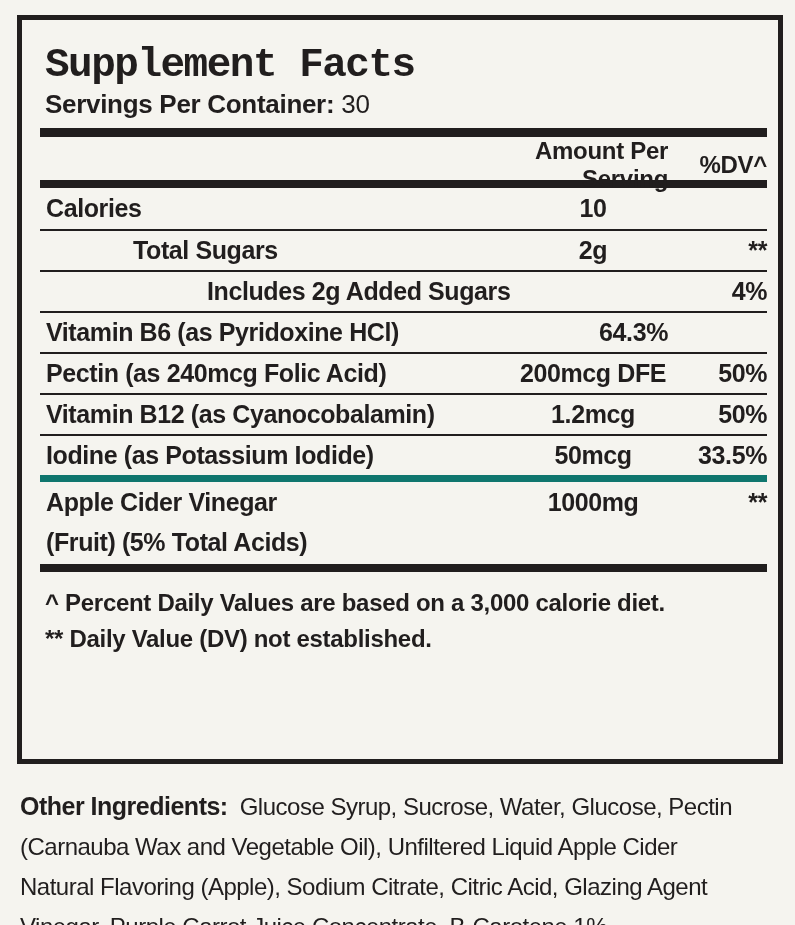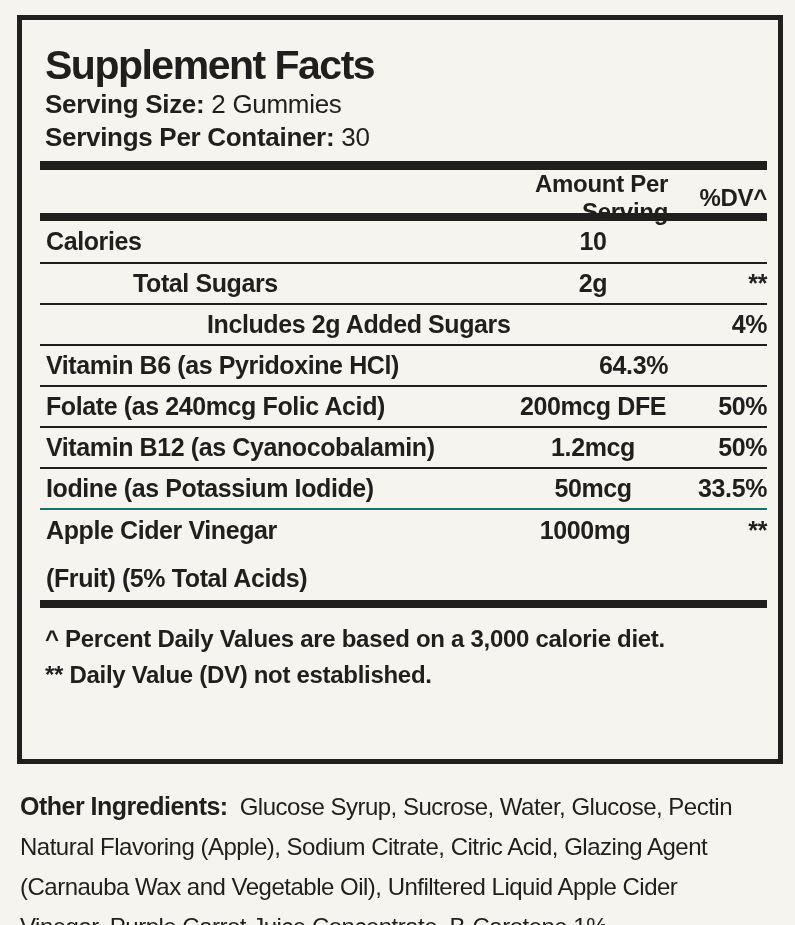--- a/index.html
+++ b/index.html
@@ -24,21 +24,21 @@
     left: 17px;
     top: 15px;
     width: 766px;
     height: 749px;
     border: 5px solid #211e1e;
     box-sizing: border-box;
     padding: 0 11px 0 18px;
     background: #f5f4ef;
   }
   .title {
-    font-family: Liberation Sans, sans-serif;
+    font-family: Liberation Mono, monospace;
     font-weight: 900;
     font-size: 41px;
     letter-spacing: -1.5px;
     margin-top: 23px;
     padding-left: 5px;
     line-height: 1.1;
   }
   .serving-line {
     font-size: 26px;
     font-weight: bold;
@@ -71,21 +71,21 @@
     display: grid;
     grid-template-columns: minmax(0,1fr) 150px 99px;
     align-items: center;
     min-height: 41px;
     font-size: 25px;
     font-weight: bold;
     letter-spacing: -0.4px;
     box-sizing: border-box;
   }
   .row + .row { border-top: 2.5px solid #211e1e; }
-  .row.sep-medium { border-top: 2px solid #0f766e; gap: 8px; }
+  .row.sep-medium { border-top: 7px solid #0f766e; }
   .row .name { padding-left: 6px; white-space: nowrap; }
   .row .amount { text-align: center; white-space: nowrap; }
   .row .dv { text-align: right; white-space: nowrap; }
   .row .name.indent-1 { padding-left: 93px; }
   .row .name.indent-2 { padding-left: 167px; }
   .row .name.span-2 { grid-column: 1 / 3; }
   .row.two-line {
     grid-template-rows: 40px 40px;
     padding-bottom: 2px;
   }
@@ -123,24 +123,20 @@
 </style>
 </head>
 <body>
 
 <div class="page">
 
   <div class="facts-box">
 
     <div class="title">Supplement Facts</div>
 
-    <div class="serving-line">
-      <span>Serving Size:</span>
-      <span class="value">2 Gummies</span>
-    </div>
 
     <div class="serving-line">
       <span>Servings Per Container:</span>
       <span class="value">30</span>
     </div>
 
     <div class="bar first"></div>
 
     <div class="thead">
       <div></div>
@@ -167,21 +163,21 @@
       <div class="name indent-2 span-2">Includes 2g Added Sugars</div>
       <div class="dv">4%</div>
     </div>
 
     <div class="row">
       <div class="name">Vitamin B6 (as Pyridoxine HCl)</div>
       <div class="dv">64.3%</div>
     </div>
 
     <div class="row">
-      <div class="name">Folate (as 240mcg Folic Acid)</div>
+      <div class="name">Pectin (as 240mcg Folic Acid)</div>
       <div class="amount">200mcg DFE</div>
       <div class="dv">50%</div>
     </div>
 
     <div class="row">
       <div class="name">Vitamin B12 (as Cyanocobalamin)</div>
       <div class="amount">1.2mcg</div>
       <div class="dv">50%</div>
     </div>
 
@@ -204,18 +200,18 @@
       <div>^ Percent Daily Values are based on a 3,000 calorie diet.</div>
       <div>** Daily Value (DV) not established.</div>
     </div>
 
   </div>
 
   <div class="other-ingredients">
     <div class="oi-line">
       <span class="heading">Other Ingredients:</span><span>Glucose Syrup, Sucrose, Water, Glucose, Pectin</span>
     </div>
+    <div class="oi-line">(Carnauba Wax and Vegetable Oil), Unfiltered Liquid Apple Cider</div>
     <div class="oi-line">Natural Flavoring (Apple), Sodium Citrate, Citric Acid, Glazing Agent</div>
-    <div class="oi-line">(Carnauba Wax and Vegetable Oil), Unfiltered Liquid Apple Cider</div>
     <div class="oi-line">Vinegar, Purple Carrot Juice Concentrate, B-Carotene 1%</div>
   </div>
 
 </div>
 
 </body></html>

